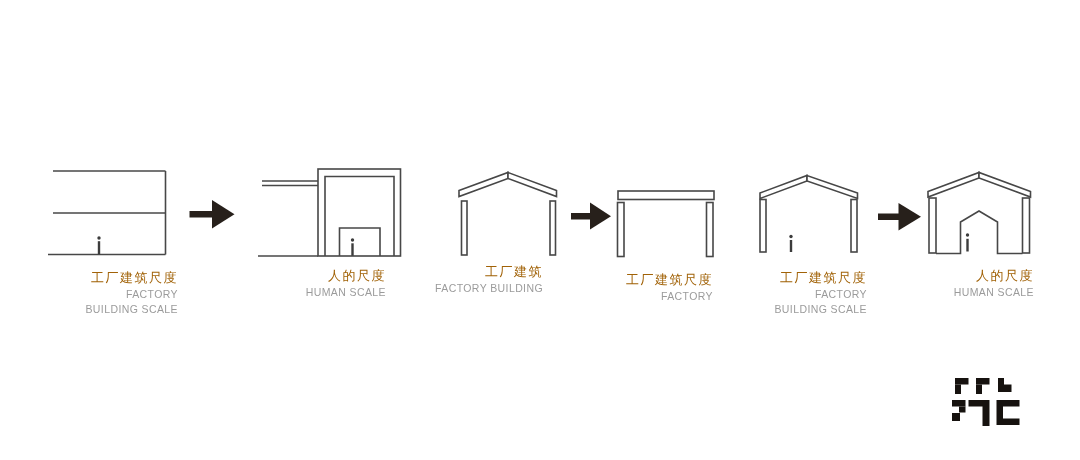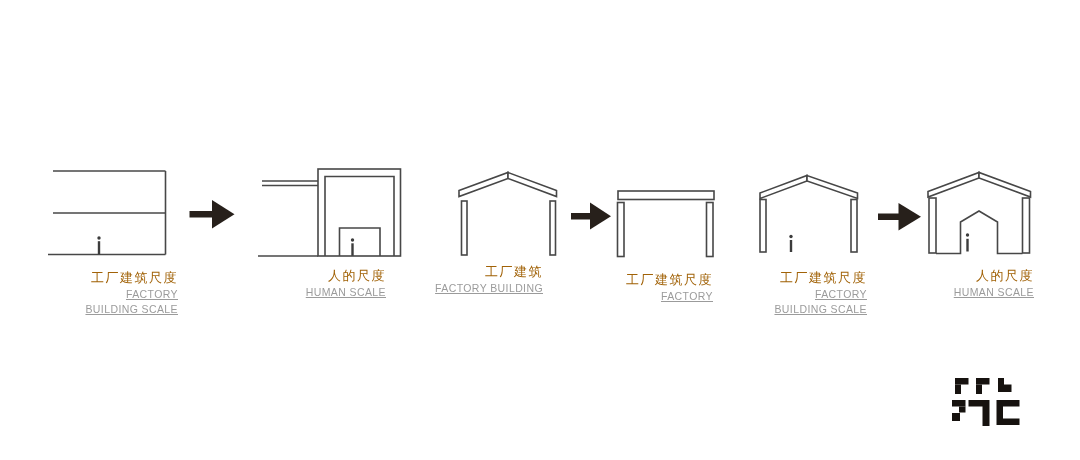--- a/index.html
+++ b/index.html
@@ -1,21 +1,21 @@
 <!DOCTYPE html>
 <html><head>
 <meta charset="utf-8">
 <style>
   html,body{margin:0;padding:0;background:#ffffff;}
   body{width:1080px;height:460px;font-family:"Liberation Sans",sans-serif;}
   .stage{position:relative;width:1080px;height:460px;background:#ffffff;overflow:hidden;}
   .stage svg{position:absolute;left:0;top:0;}
   .label{position:absolute;text-align:right;}
   .label .zh{font-size:13px;letter-spacing:1.5px;color:#a16207;white-space:nowrap;}
-  .label .en{font-size:10.5px;line-height:15px;letter-spacing:0.4px;color:#9b9b9b;white-space:nowrap;text-decoration:underline;}
+  .label .en{font-size:10.5px;line-height:15px;letter-spacing:0.4px;color:#9b9b9b;white-space:nowrap;}
   .outline{fill:none;stroke:#474747;stroke-width:1.6;}
   .solidshape{fill:#ffffff;stroke:#474747;stroke-width:1.6;}
   .arrow{fill:#27201b;}
   .human{fill:#3c3c3c;}
   .logo{fill:#16120f;}
 </style>
 </head>
 <body>
 
 <div class="stage">

